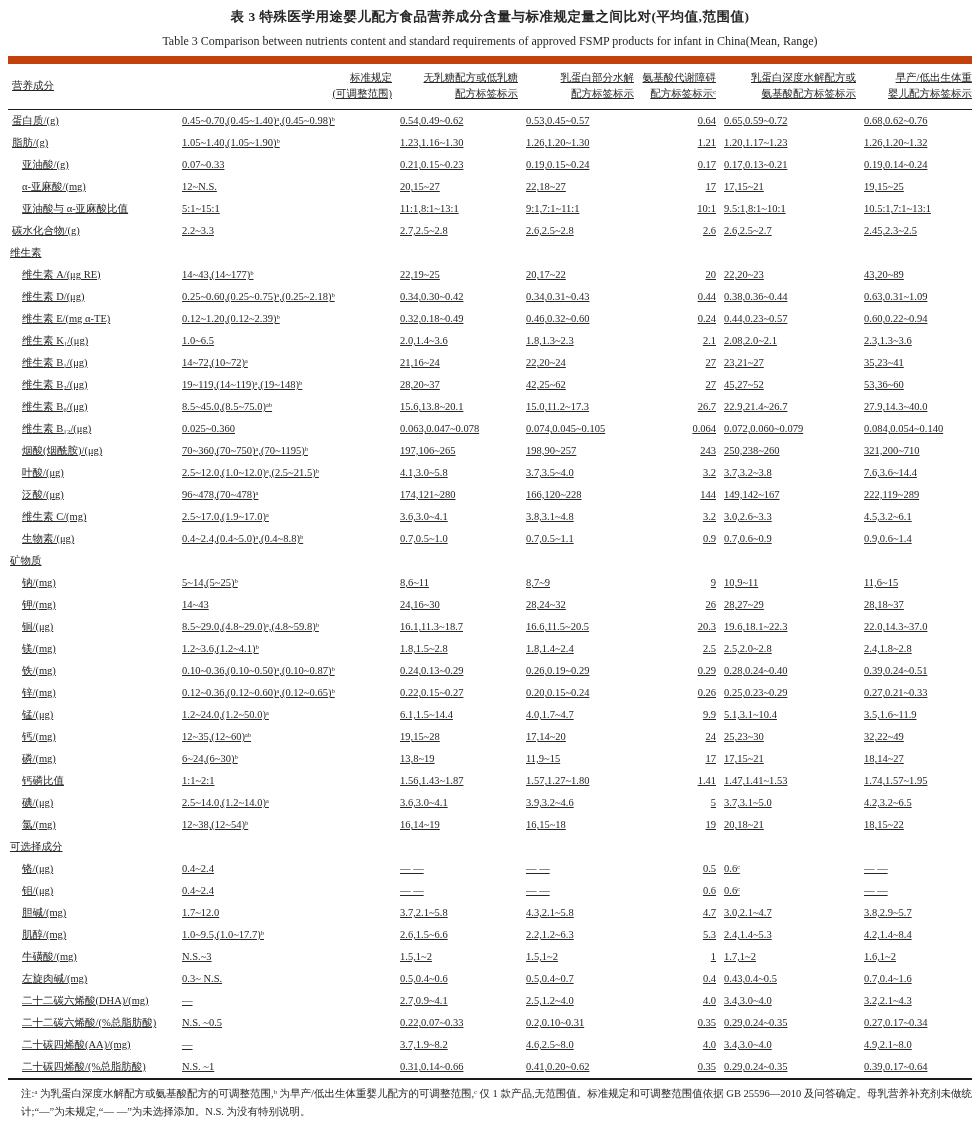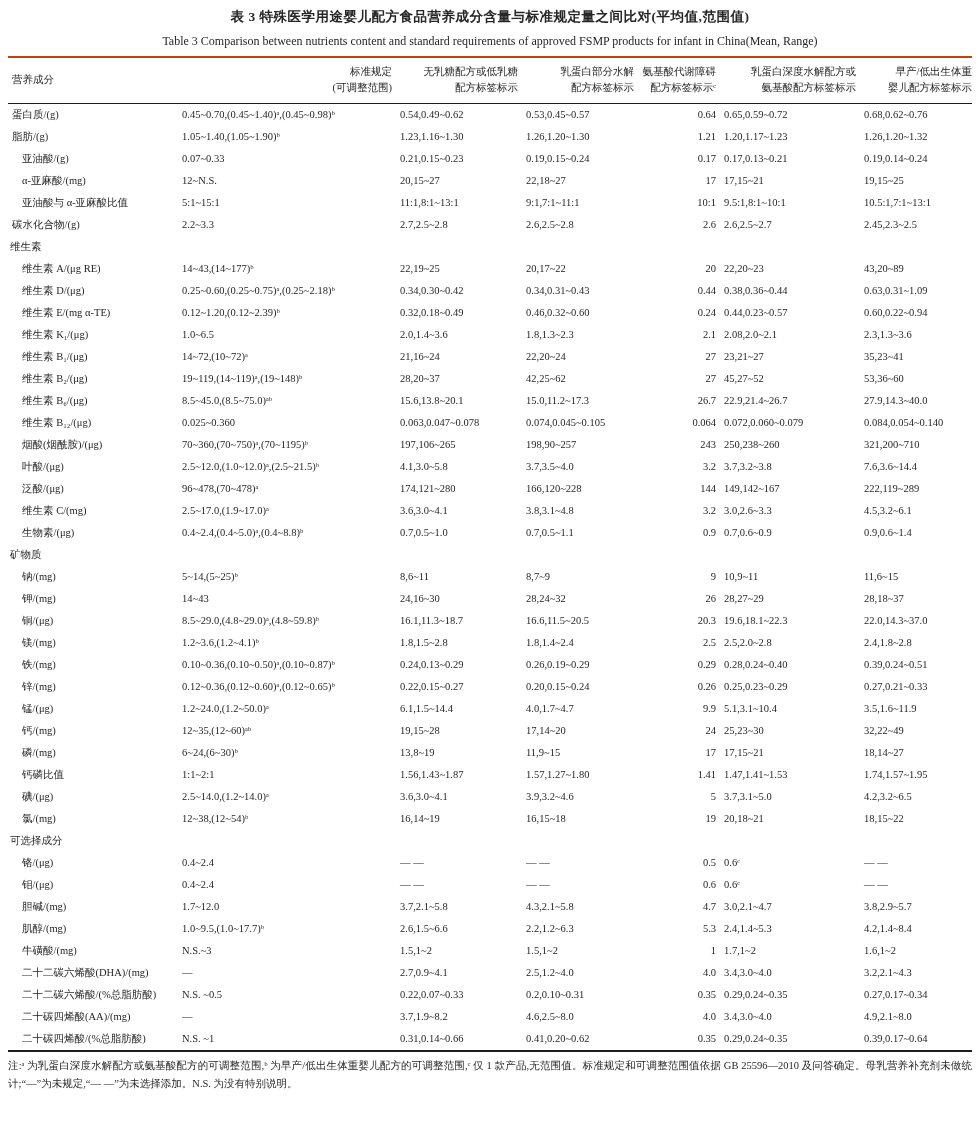--- a/index.html
+++ b/index.html
@@ -30,22 +30,23 @@
     text-align: center;
     font-size: 12px;
     line-height: 16px;
     margin-top: 7px;
     margin-bottom: 7px;
   }
   table.nutrients {
     width: 964px;
     border-collapse: collapse;
     table-layout: fixed;
-    border-top: 2px solid #c2410c;
+    border-top: 8px solid #c2410c;
     border-bottom: 2px solid #1c1c1c;
+    text-decoration: underline;
   }
   col.c1 { width: 166px; }
   col.c2 { width: 218px; }
   col.c3 { width: 126px; }
   col.c4 { width: 116px; }
   col.c5 { width: 82px;  }
   col.c6 { width: 140px; }
   col.c7 { width: 116px; }
   thead th {
     font-size: 10.5px;
@@ -74,20 +75,21 @@
   tbody td.row-label { padding-left: 4px; }
   tr.indent-row td.row-label { padding-left: 14px; }
   tr.section-row td.row-label { padding-left: 2px; }
   tbody td.row-cell { padding-left: 8px; text-align: left; }
   tbody td.cell-center { text-align: right; padding-left: 0; }
   .footnote {
     font-size: 10.5px;
     line-height: 18px;
     margin-top: 5px;
     text-align: justify;
+    margin-left: 13px;
   }
 </style>
 </head>
 <body>
 
 <div class="page">
 
   <div class="title-cn">表 3  特殊医学用途婴儿配方食品营养成分含量与标准规定量之间比对(平均值,范围值)</div>
   <div class="title-en">Table 3  Comparison between nutrients content and standard requirements of approved FSMP products for infant in China(Mean, Range)</div>
 
@@ -517,20 +519,29 @@
   <tr class="indent-row">
     <td class="row-label">牛磺酸/(mg)</td>
     <td class="row-cell">N.S.~3</td>
     <td class="row-cell">1.5,1~2</td>
     <td class="row-cell">1.5,1~2</td>
     <td class="row-cell cell-center">1</td>
     <td class="row-cell">1.7,1~2</td>
     <td class="row-cell">1.6,1~2</td>
   </tr>
 
+  <tr class="indent-row">
+    <td class="row-label">左旋肉碱/(mg)</td>
+    <td class="row-cell">0.3~ N.S.</td>
+    <td class="row-cell">0.5,0.4~0.6</td>
+    <td class="row-cell">0.5,0.4~0.7</td>
+    <td class="row-cell cell-center">0.4</td>
+    <td class="row-cell">0.43,0.4~0.5</td>
+    <td class="row-cell">0.7,0.4~1.6</td>
+  </tr>
 
   <tr class="indent-row">
     <td class="row-label">二十二碳六烯酸(DHA)/(mg)</td>
     <td class="row-cell">—</td>
     <td class="row-cell">2.7,0.9~4.1</td>
     <td class="row-cell">2.5,1.2~4.0</td>
     <td class="row-cell cell-center">4.0</td>
     <td class="row-cell">3.4,3.0~4.0</td>
     <td class="row-cell">3.2,2.1~4.3</td>
   </tr>

